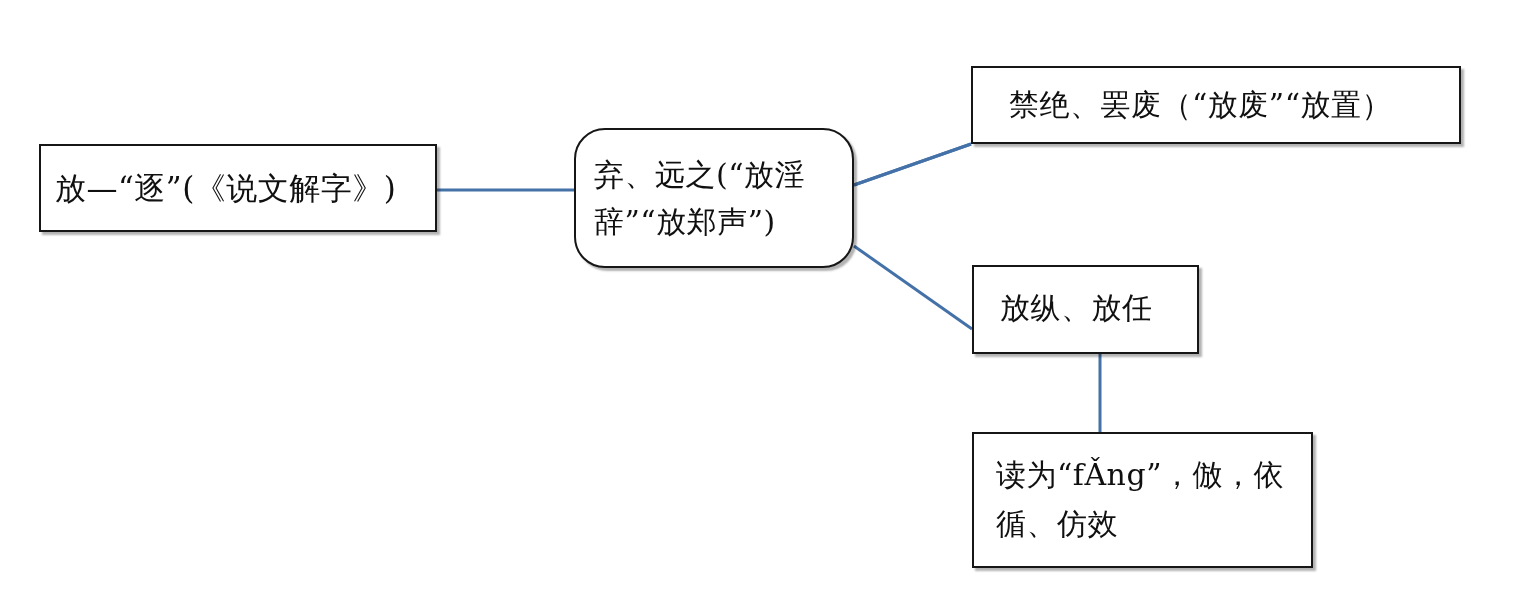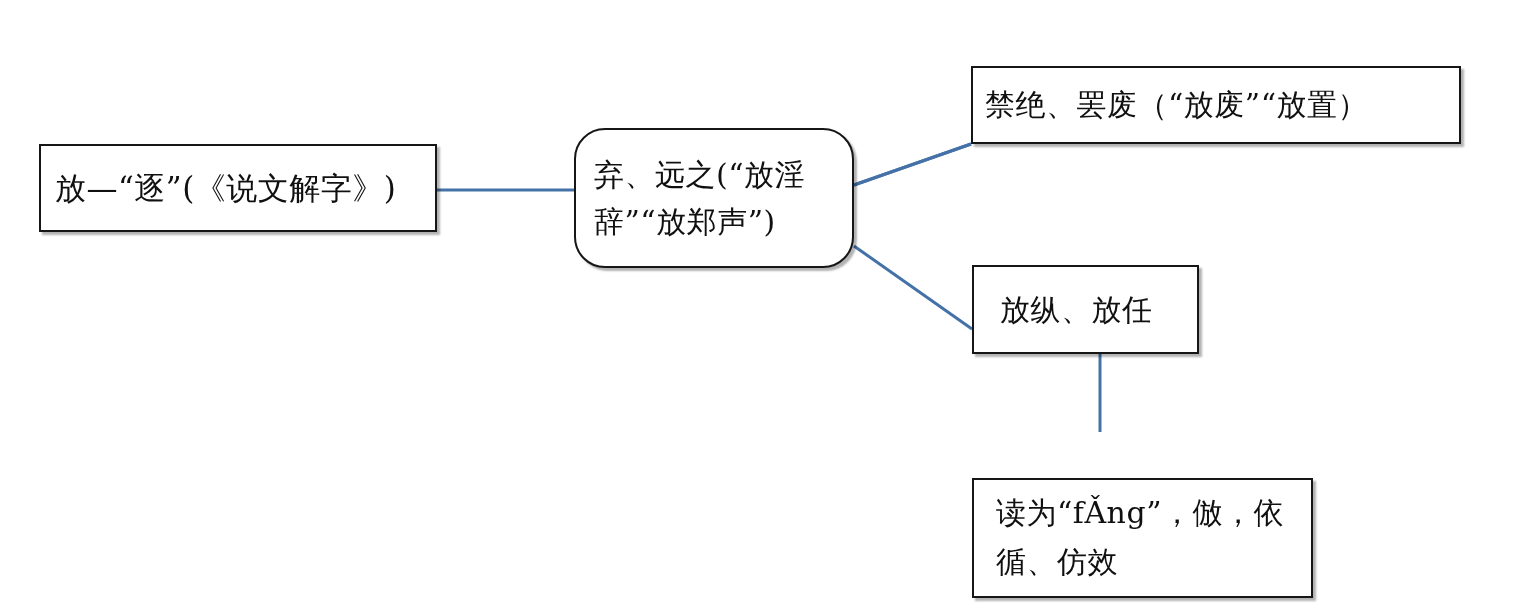--- a/index.html
+++ b/index.html
@@ -52,34 +52,33 @@
 
   #node-center {
     left: 574px; top: 128px;  width: 280px;  height: 140px;
     padding: 0 18px;
     border-radius: 31px;
   }
   #node-center .node-text { font-size: 30px; line-height: 1.58; }
 
   #node-ban {
     left: 971px; top: 66px;   width: 490px;  height: 78px;
-    padding: 0 12px;
+    padding: 0 36px;
   }
   #node-ban .node-text { font-size: 30px; line-height: 1.2; }
 
   #node-indulge {
     left: 972px; top: 265px;  width: 227px;  height: 89px;
     padding: 0 26px;
   }
-  #node-indulge .node-text { font-size: 30px; line-height: 1.2; }
+  #node-indulge .node-text { font-size: 30px; line-height: 1.2; font-family: Liberation Mono, monospace; }
 
   #node-fang {
-    left: 972px; top: 432px;  width: 341px;  height: 120px;
+    left: 972px; top: 432px;  width: 341px;  height: 136px;
     padding: 12px 22px;
-    margin-top: 46px;
   }
   #node-fang .node-text { font-size: 30px; line-height: 1.62; }
 </style>
 </head>
 <body>
 
 <div id="canvas">
 
   <svg id="connectors" viewBox="0 0 1526 610" xmlns="http://www.w3.org/2000/svg">
     <line x1="437" y1="190" x2="574" y2="190" stroke="#4472a8" stroke-width="3"></line>

